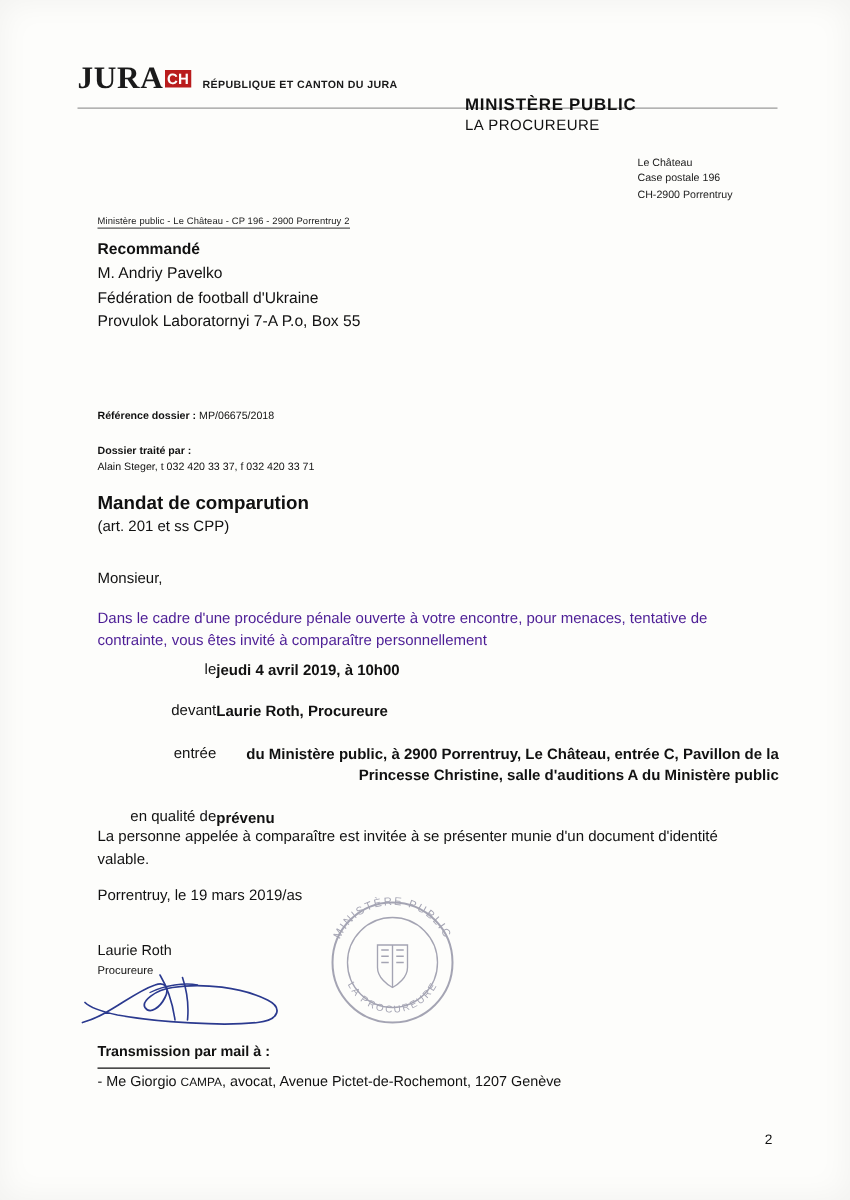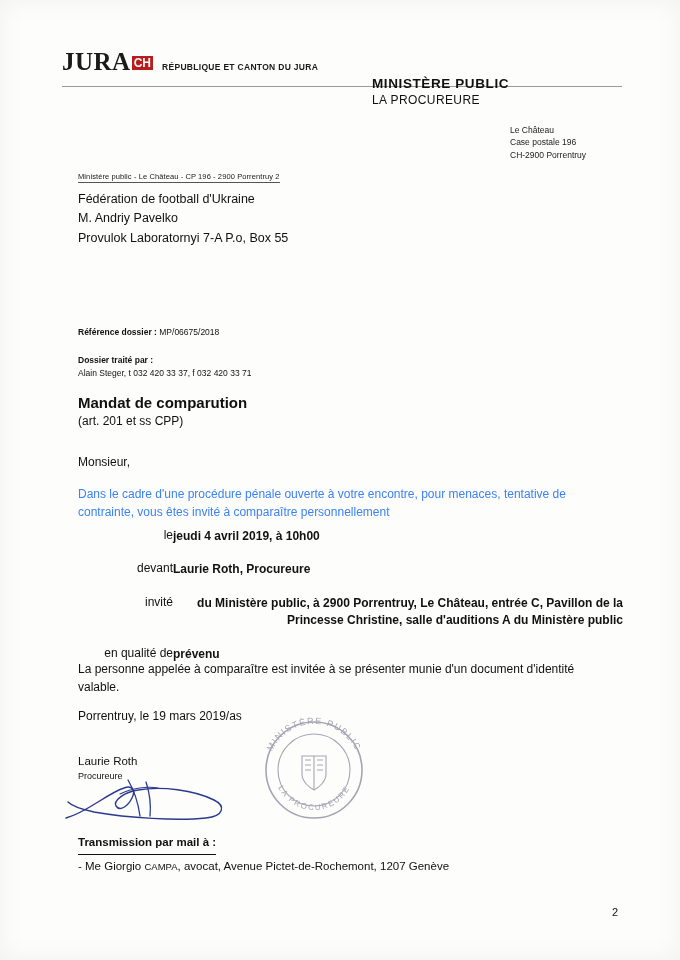--- a/index.html
+++ b/index.html
@@ -166,21 +166,21 @@
     color: #111;
   }
 
   .para {
     position: absolute;
     left: 78px;
     top: 485px;
     width: 540px;
     font-size: 12px;
     line-height: 1.5;
-    color: #3b82f6;
+    color: #4c1d95;
   }
 
   .fields {
     position: absolute;
     left: 78px;
     top: 528px;
     width: 545px;
     font-size: 12px;
     color: #111;
   }
@@ -290,22 +290,23 @@
     <div class="dept-2">LA PROCUREURE</div>
   </div>
 
   <div class="addr-block" style="white-space: pre-line;">Le Château
 Case postale 196
 CH-2900 Porrentruy</div>
 
   <div class="sender-line"><span class="uline">Ministère public - Le Château - CP 196 - 2900 Porrentruy 2</span></div>
 
   <div class="recipient">
+    <div class="bold">Recommandé</div>
+    <div>M. Andriy Pavelko</div>
     <div>Fédération de football d'Ukraine</div>
-    <div>M. Andriy Pavelko</div>
     <div>Provulok Laboratornyi 7-A P.o, Box 55</div>
   </div>
 
   <div class="ref-block">
     <span class="lbl">Référence dossier :</span>
     <span>MP/06675/2018</span>
   </div>
 
   <div class="handler">
     <div class="lbl">Dossier traité par :</div>
@@ -322,21 +323,21 @@
   <div class="fields">
     <div class="field-row">
       <div class="field-label">le</div>
       <div class="field-value">jeudi 4 avril 2019, à 10h00</div>
     </div>
     <div class="field-row">
       <div class="field-label">devant</div>
       <div class="field-value">Laurie Roth, Procureure</div>
     </div>
     <div class="field-row">
-      <div class="field-label">invité</div>
+      <div class="field-label">entrée</div>
       <div class="field-value">du Ministère public, à 2900 Porrentruy, Le Château, entrée C, Pavillon de la Princesse Christine, salle d'auditions A du Ministère public</div>
     </div>
     <div class="field-row">
       <div class="field-label">en qualité de</div>
       <div class="field-value">prévenu</div>
     </div>
   </div>
 
   <div class="closing-para">La personne appelée à comparaître est invitée à se présenter munie d'un document d'identité valable.</div>
 

